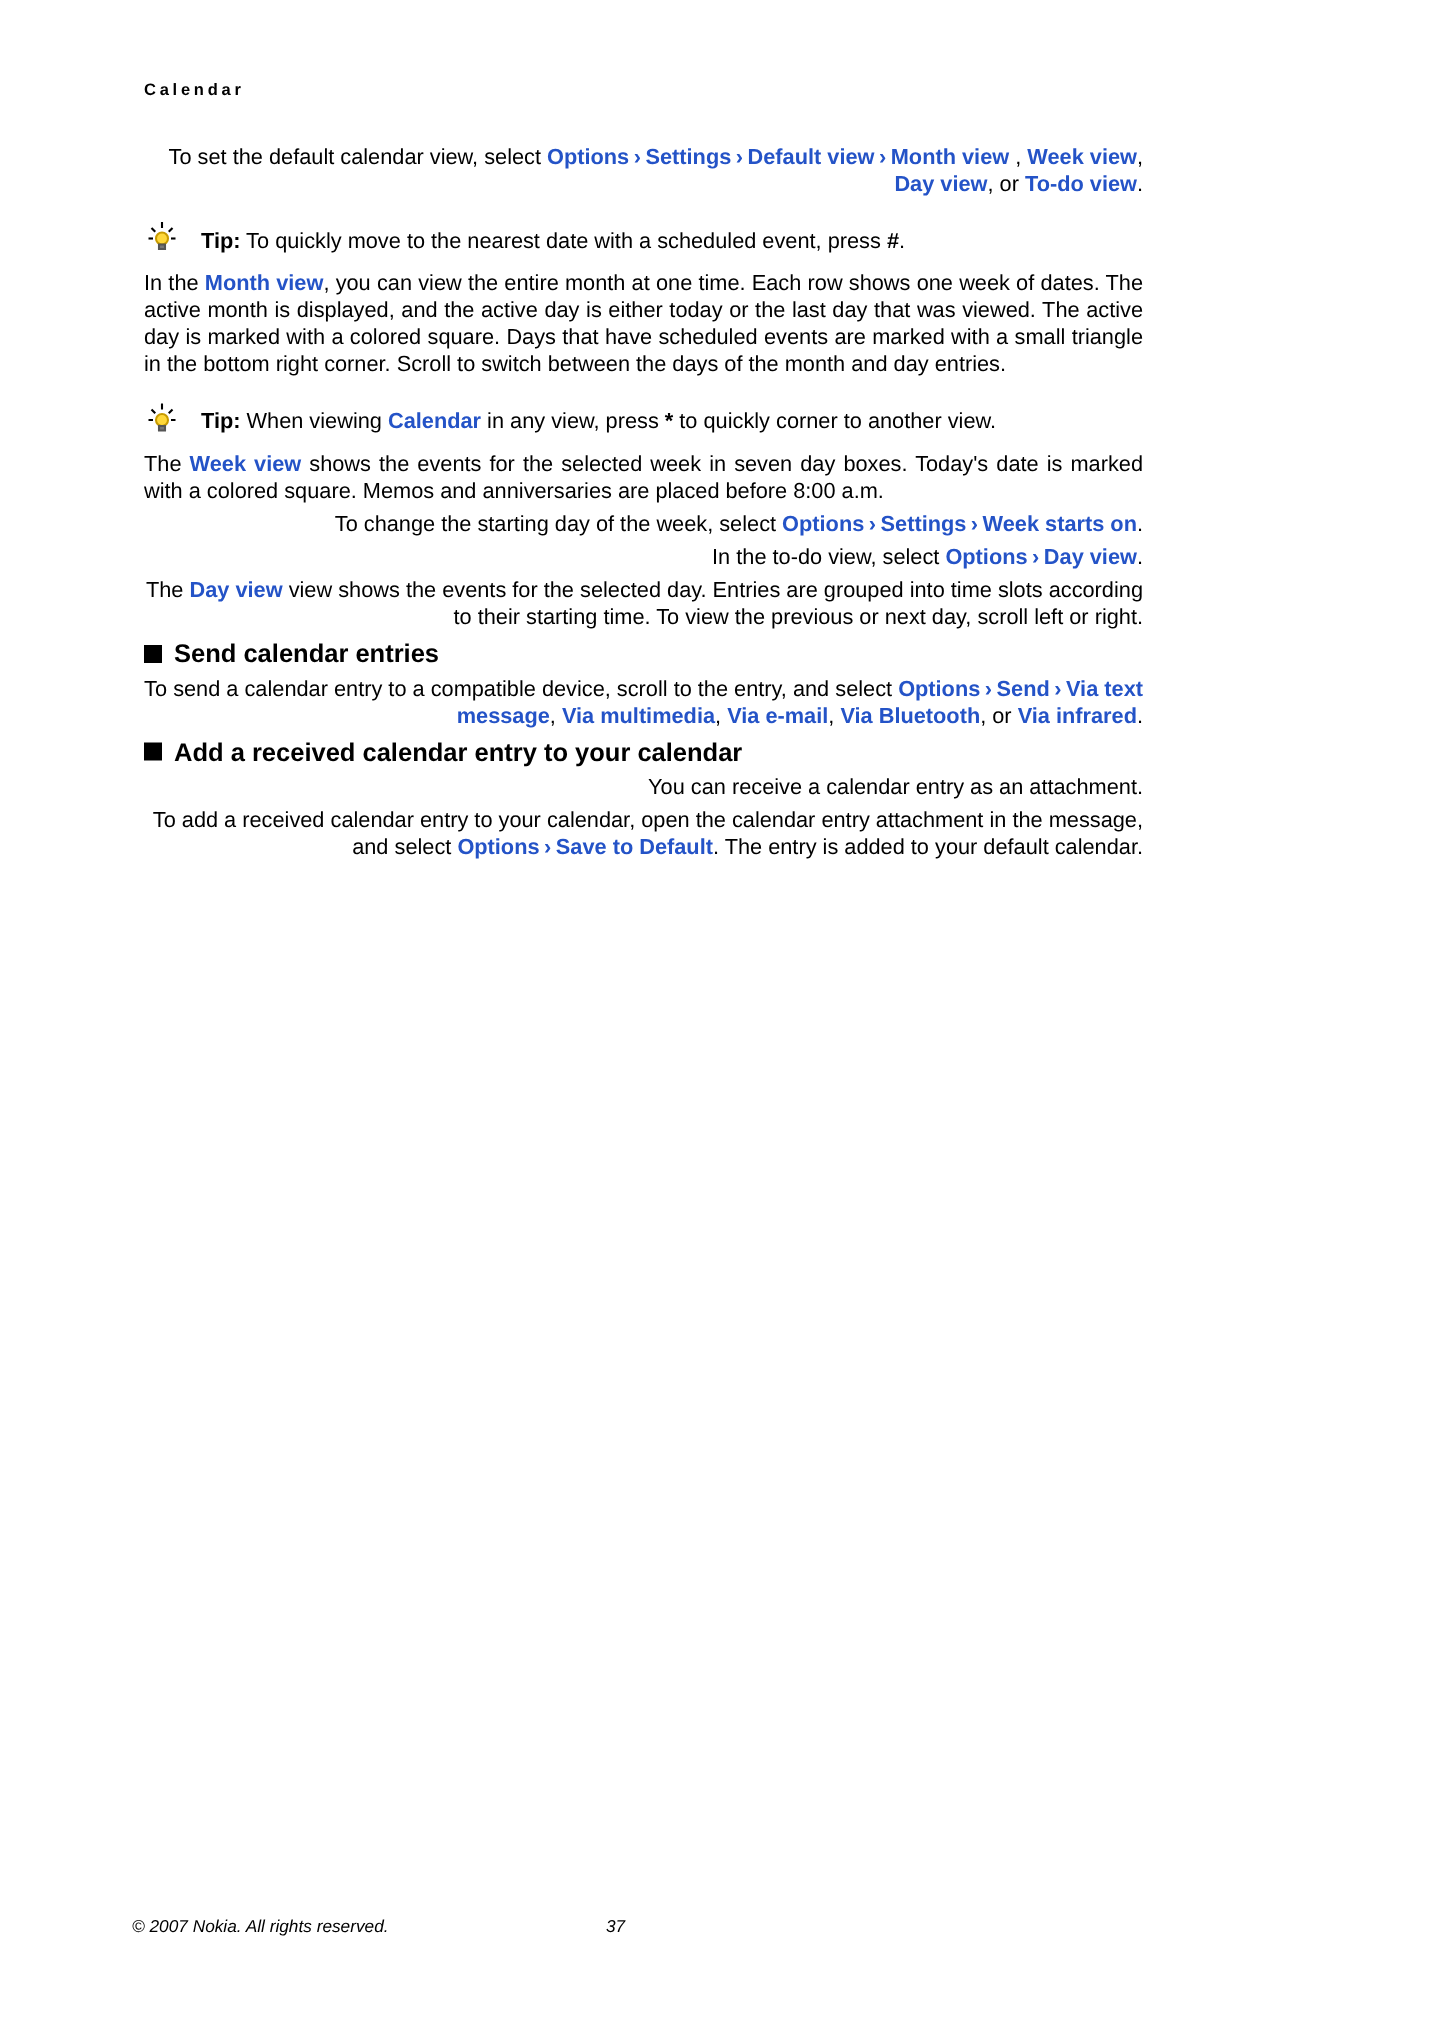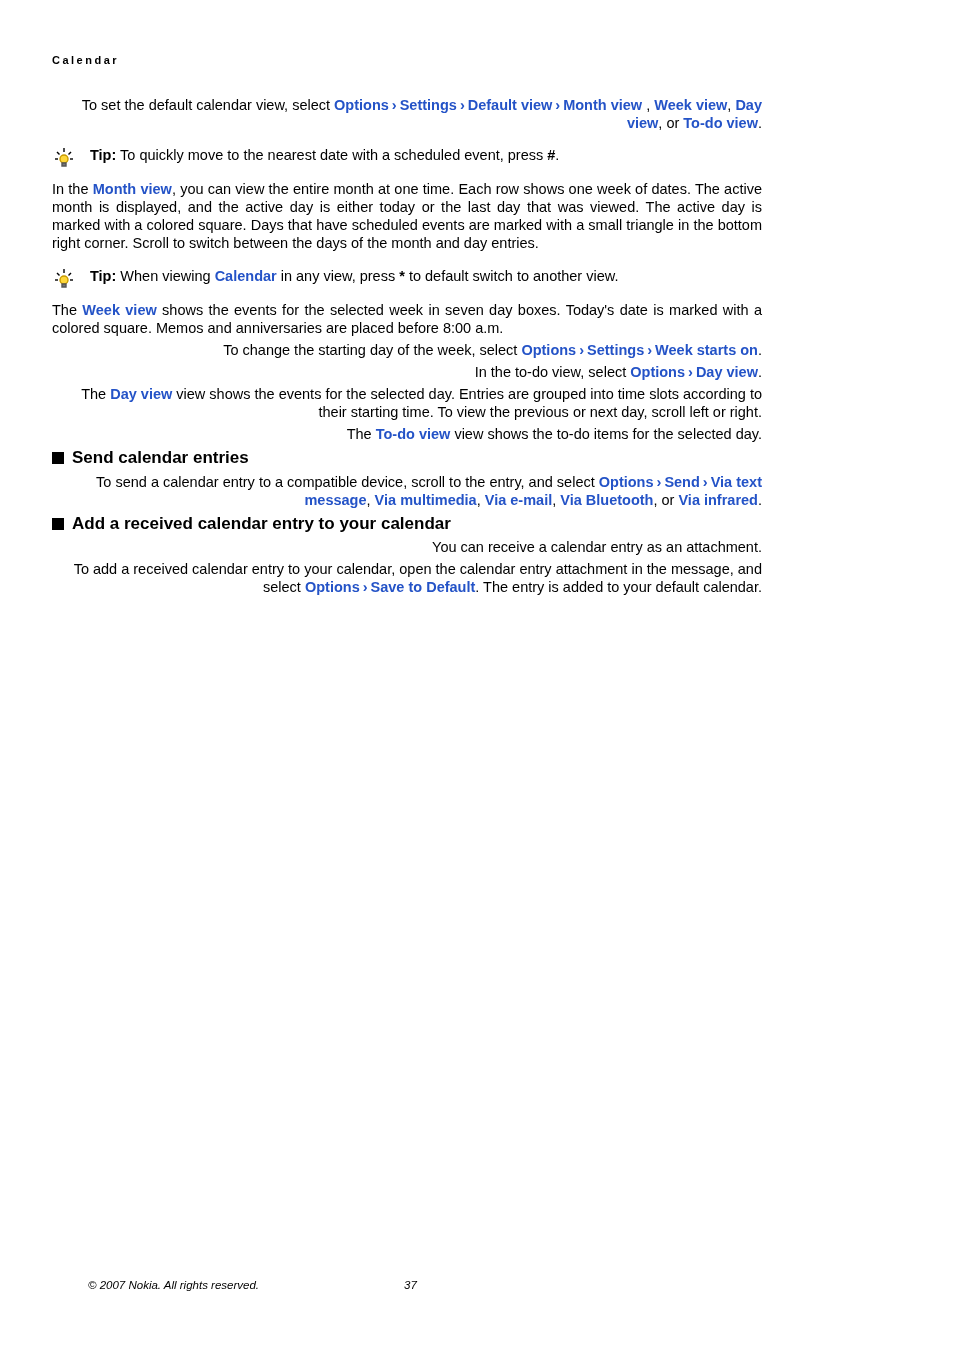--- a/index.html
+++ b/index.html
@@ -11,37 +11,37 @@
     background: #fff;
     font-family: Arial, Helvetica, sans-serif;
     color: #000;
     font-size: 14.5px;
     line-height: 1.25;
   }
   .page {
     position: relative;
     width: 850px;
     height: 1350px;
-    padding: 54px 88px 0 52px;
+    padding: 54px 88px 0 96px;
     box-sizing: border-box;
   }
   .header {
     font-size: 11px;
     letter-spacing: 2.5px;
     font-weight: bold;
     margin-bottom: 28px;
   }
   p { margin: 0 0 4px 0; }
   .blk { margin-bottom: 4px; text-align: right; }
   .link { color: #2453c7; font-weight: bold; }
   .chev { color: #2453c7; font-weight: bold; padding: 0 3px; }
   .bold { font-weight: bold; }
   .tip-row {
     display: flex;
-    align-items: flex-start;
+    align-items: flex-end;
     margin-top: 14px;
     margin-bottom: 10px;
   }
   .tip-icon {
     width: 38px;
     flex: 0 0 38px;
   }
   .tip-body { flex: 1; }
   .section-h {
     display: flex;
@@ -115,43 +115,40 @@
           <path d="M10 17 h4 v3 h-4 z" fill="#777" stroke="#555"></path>
           <line x1="12" y1="2" x2="12" y2="6"></line>
           <line x1="3" y1="13" x2="6" y2="13"></line>
           <line x1="18" y1="13" x2="21" y2="13"></line>
           <line x1="5" y1="6" x2="7.5" y2="8.5"></line>
           <line x1="19" y1="6" x2="16.5" y2="8.5"></line>
         </g>
       </svg>
     </div>
     <div class="tip-body">
-      <span class="bold">Tip:</span><span> When viewing </span><span class="link">Calendar</span><span> in any view, press </span><span class="bold">*</span><span> to default switch to another view.</span>
+      <span class="bold">Tip:</span><span> When viewing </span><span class="link">Calendar</span><span> in any view, press </span><span class="bold">*</span><span> to quickly corner to another view.</span>
     </div>
   </div>
 
   <p class="blk" style="text-align:justify">
     <span>The </span><span class="link">Week view</span><span> shows the events for the selected week in seven day boxes. Today's date is marked with a colored square. Memos and anniversaries are placed before 8:00 a.m.</span>
   </p>
 
   <p class="blk" style="margin-top:4px">
     <span>To change the starting day of the week, select </span><span class="link">Options</span><span class="chev">›</span><span class="link">Settings</span><span class="chev">›</span><span class="link">Week starts on</span><span>.</span>
   </p>
 
   <p class="blk">
     <span>In the to-do view, select </span><span class="link">Options</span><span class="chev">›</span><span class="link">Day view</span><span>.</span>
   </p>
 
   <p class="blk">
     <span>The </span><span class="link">Day view</span><span> view shows the events for the selected day. Entries are grouped into time slots according to their starting time. To view the previous or next day, scroll left or right.</span>
   </p>
 
-  <p class="blk">
-    <span>The </span><span class="link">To-do view</span><span> view shows the to-do items for the selected day.</span>
-  </p>
 
   <div class="section-h">
     <span class="sq"></span>
     <span>Send calendar entries</span>
   </div>
 
   <p class="blk">
     <span>To send a calendar entry to a compatible device, scroll to the entry, and select </span><span class="link">Options</span><span class="chev">›</span><span class="link">Send</span><span class="chev">›</span><span class="link">Via text message</span><span>, </span><span class="link">Via multimedia</span><span>, </span><span class="link">Via e-mail</span><span>, </span><span class="link">Via Bluetooth</span><span>, or </span><span class="link">Via infrared</span><span>.</span>
   </p>
 

